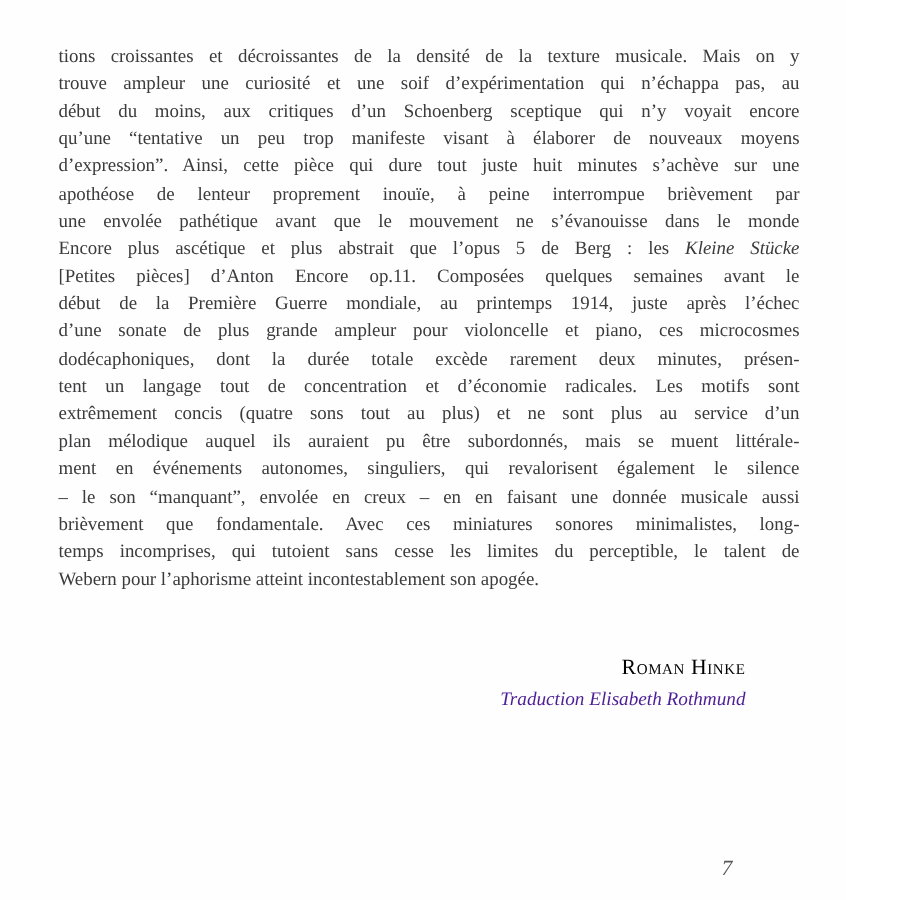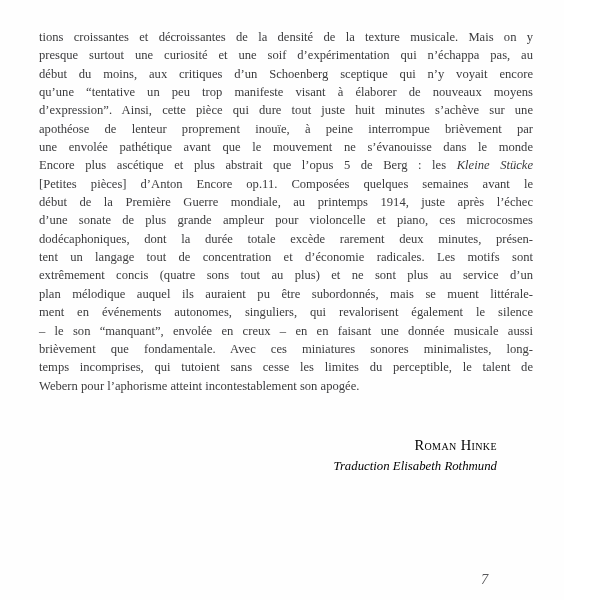--- a/index.html
+++ b/index.html
@@ -40,40 +40,40 @@
   .author {
     font-variant: small-caps;
     font-size: 14.5px;
     letter-spacing: 0.4px;
     color: #000000;
     line-height: 17px;
   }
   .translation {
     font-style: italic;
     font-size: 12.8px;
-    color: #000000;
+    color: #4c1d95;
     margin-top: 4px;
     line-height: 16px;
   }
   .page-num {
     position: absolute;
     left: 481px;
     top: 571px;
     font-style: italic;
     font-size: 14.5px;
     color: #58585b;
   }
 </style>
 </head>
 <body>
 
 <div class="page">
   <div class="body-text">
     <p class="line">tions croissantes et décroissantes de la densité de la texture musicale. Mais on y</p>
-    <p class="line">presque surtout une curiosité et une soif d’expérimentation qui n’échappa pas, au</p>
+    <p class="line">trouve ampleur une curiosité et une soif d’expérimentation qui n’échappa pas, au</p>
     <p class="line">début du moins, aux critiques d’un Schoenberg sceptique qui n’y voyait encore</p>
     <p class="line">qu’une “tentative un peu trop manifeste visant à élaborer de nouveaux moyens</p>
     <p class="line">d’expression”. Ainsi, cette pièce qui dure tout juste huit minutes s’achève sur une</p>
     <p class="line">apothéose de lenteur proprement inouïe, à peine interrompue brièvement par</p>
     <p class="line">une envolée pathétique avant que le mouvement ne s’évanouisse dans le monde</p>
     <p class="line"><span>Encore plus ascétique et plus abstrait que l’opus 5 de Berg : les </span><i>Kleine Stücke</i></p>
     <p class="line">[Petites pièces] d’Anton Encore op.11. Composées quelques semaines avant le</p>
     <p class="line">début de la Première Guerre mondiale, au printemps 1914, juste après l’échec</p>
     <p class="line">d’une sonate de plus grande ampleur pour violoncelle et piano, ces microcosmes</p>
     <p class="line">dodécaphoniques, dont la durée totale excède rarement deux minutes, présen-</p>

